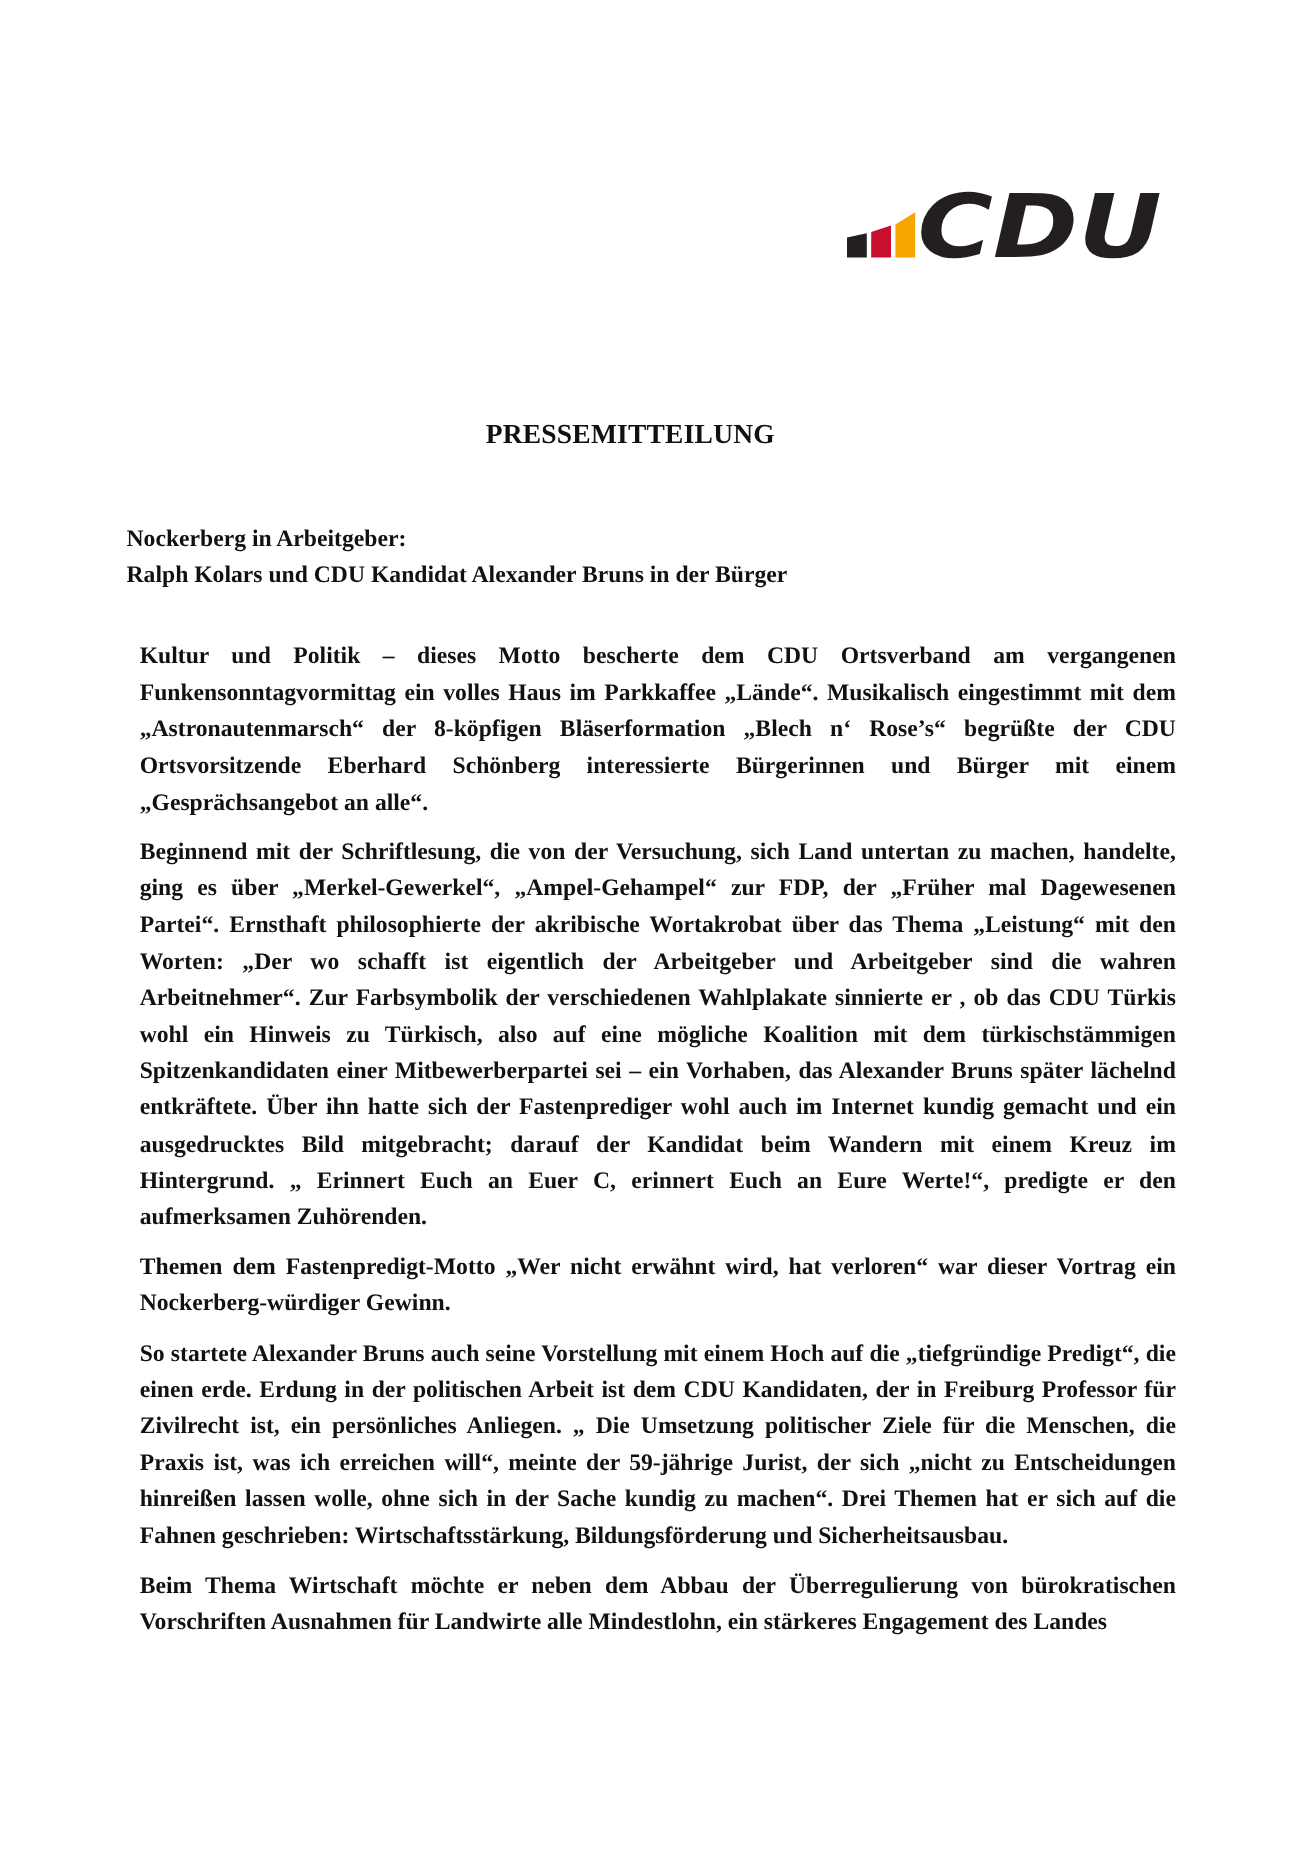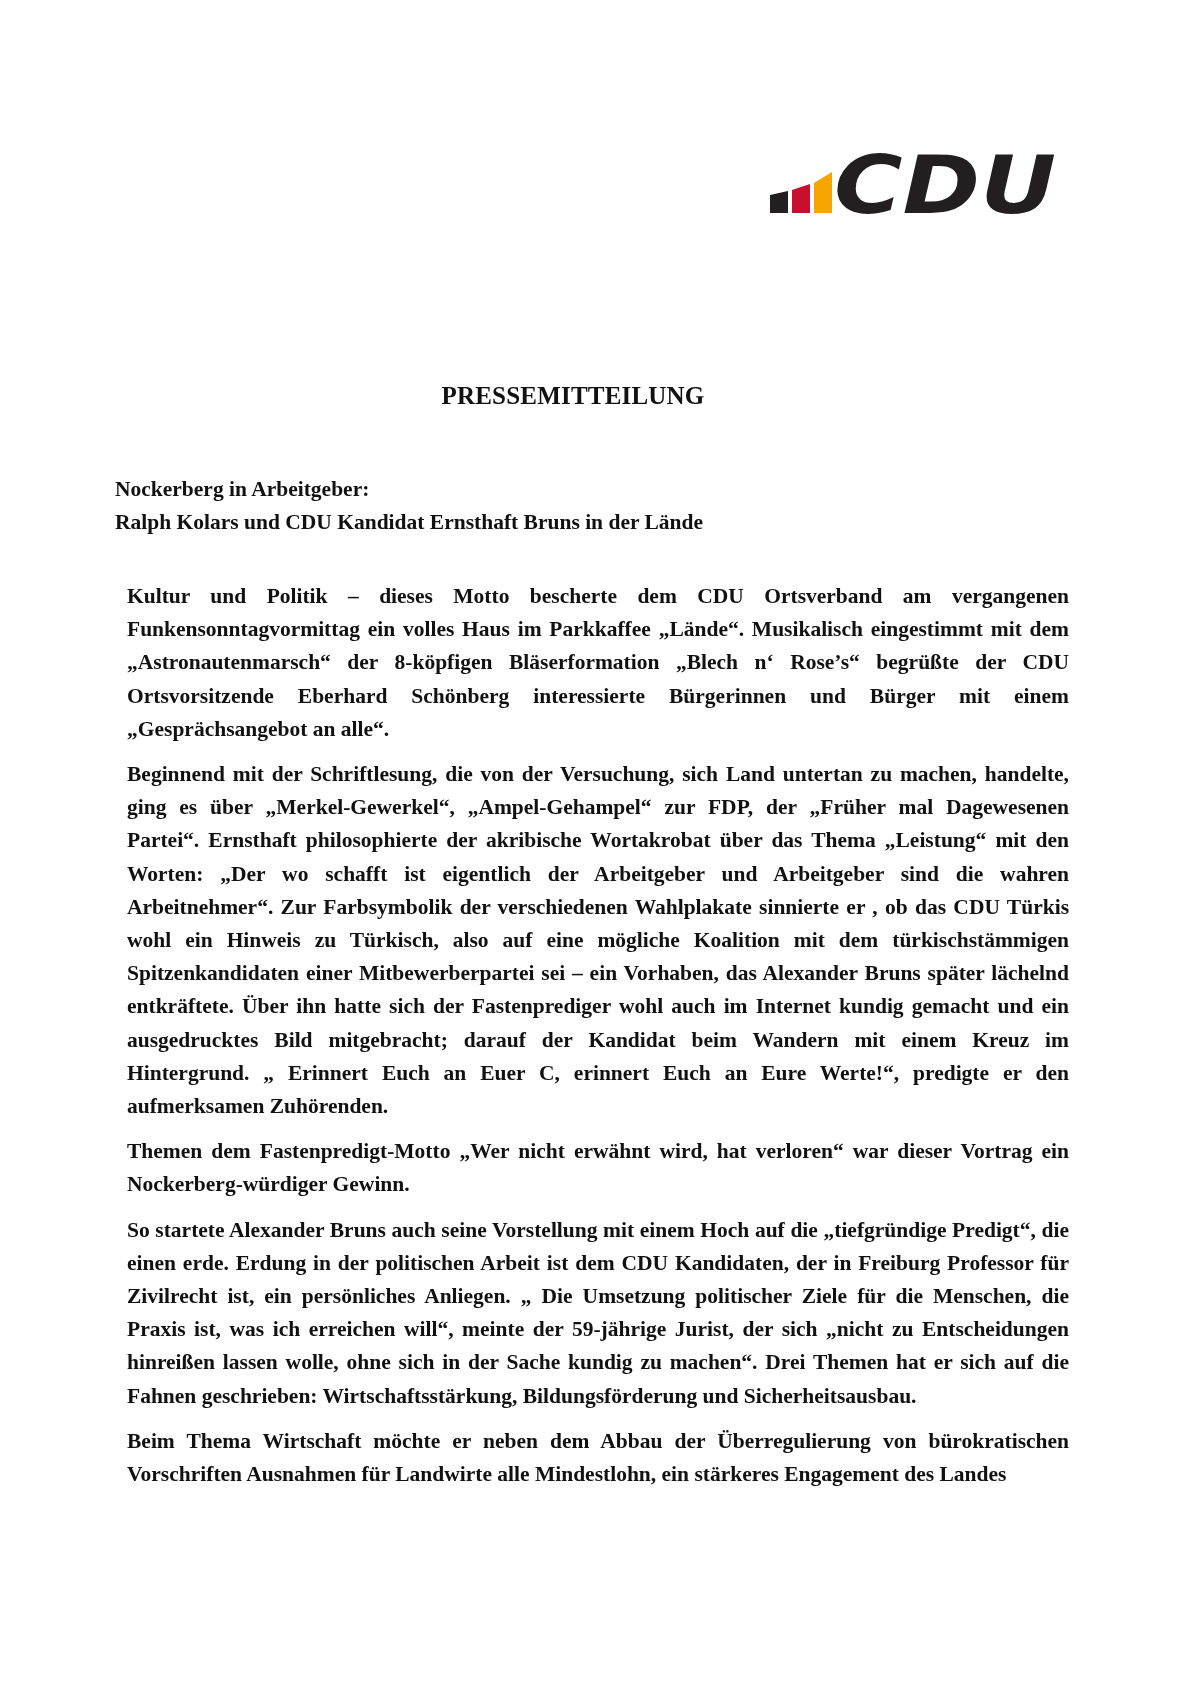--- a/index.html
+++ b/index.html
@@ -11,21 +11,21 @@
     width: 1190px;
     height: 1684px;
     position: relative;
     overflow: hidden;
     font-family: "Liberation Serif", "DejaVu Serif", serif;
     color: #111111;
   }
   .logo {
     position: absolute;
     left: 770px;
-    top: 151px;
+    top: 172px;
     width: 312px;
     height: 70px;
   }
   .logo svg { display: block; }
   .doc-title {
     position: absolute;
     left: 0;
     width: 1146px;
     top: 381px;
     text-align: center;
@@ -67,21 +67,21 @@
     <polygon class="bar1" points="22,39 40,33 40,62 22,62" fill="#c8102e"></polygon>
     <polygon class="bar2" points="44,32 62,21 62,62 44,62" fill="#f7a600"></polygon>
     <text x="64" y="62" font-family="'DejaVu Sans', sans-serif" font-weight="bold" font-style="italic" font-size="80" textLength="222" lengthAdjust="spacingAndGlyphs" fill="#231f20">CDU</text>
   </svg>
 </div>
 
 <div class="doc-title">PRESSEMITTEILUNG</div>
 
 <div class="headline">
   <div>Nockerberg in Arbeitgeber:</div>
-  <div>Ralph Kolars und CDU Kandidat Ernsthaft Bruns in der Lände</div>
+  <div>Ralph Kolars und CDU Kandidat Alexander Bruns in der Bürger</div>
 </div>
 
 <div class="body-text">
   <p>Kultur und Politik – dieses Motto bescherte dem CDU Ortsverband am vergangenen Funkensonntagvormittag  ein volles Haus im Parkkaffee „Lände“. Musikalisch eingestimmt mit dem „Astronautenmarsch“ der 8-köpfigen Bläserformation „Blech n‘ Rose’s“ begrüßte der CDU Ortsvorsitzende Eberhard Schönberg interessierte Bürgerinnen und Bürger mit einem „Gesprächsangebot an alle“.</p>
   <p>Beginnend mit der Schriftlesung, die von der Versuchung, sich Land untertan zu machen, handelte, ging es über „Merkel-Gewerkel“, „Ampel-Gehampel“ zur FDP, der „Früher mal Dagewesenen Partei“. Ernsthaft philosophierte der akribische Wortakrobat über das Thema „Leistung“ mit den Worten: „Der wo schafft ist eigentlich der Arbeitgeber und Arbeitgeber sind die wahren Arbeitnehmer“. Zur Farbsymbolik der verschiedenen Wahlplakate sinnierte er , ob das CDU Türkis wohl ein Hinweis zu Türkisch, also auf eine mögliche Koalition mit dem türkischstämmigen Spitzenkandidaten einer Mitbewerberpartei sei – ein Vorhaben, das Alexander Bruns später lächelnd entkräftete. Über ihn hatte sich der Fastenprediger wohl auch im Internet kundig gemacht und ein ausgedrucktes Bild mitgebracht; darauf der Kandidat beim Wandern mit einem Kreuz im Hintergrund. „ Erinnert Euch an Euer C, erinnert Euch an Eure Werte!“, predigte er den aufmerksamen Zuhörenden.</p>
   <p>Themen dem Fastenpredigt-Motto „Wer nicht erwähnt wird, hat verloren“ war dieser Vortrag ein Nockerberg-würdiger Gewinn.</p>
   <p>So startete Alexander Bruns auch seine Vorstellung mit einem Hoch auf die „tiefgründige Predigt“, die einen erde. Erdung in der politischen Arbeit ist dem CDU Kandidaten, der in Freiburg Professor für Zivilrecht ist, ein persönliches Anliegen. „ Die Umsetzung politischer Ziele für die Menschen, die Praxis ist, was ich erreichen will“, meinte der 59-jährige Jurist, der sich „nicht zu Entscheidungen hinreißen lassen wolle, ohne sich in der Sache kundig zu machen“. Drei Themen hat er sich auf die Fahnen geschrieben: Wirtschaftsstärkung, Bildungsförderung und Sicherheitsausbau.</p>
   <p>Beim Thema Wirtschaft möchte er neben dem Abbau der Überregulierung von bürokratischen Vorschriften Ausnahmen für Landwirte alle Mindestlohn, ein stärkeres Engagement des Landes</p>
 </div>
 

